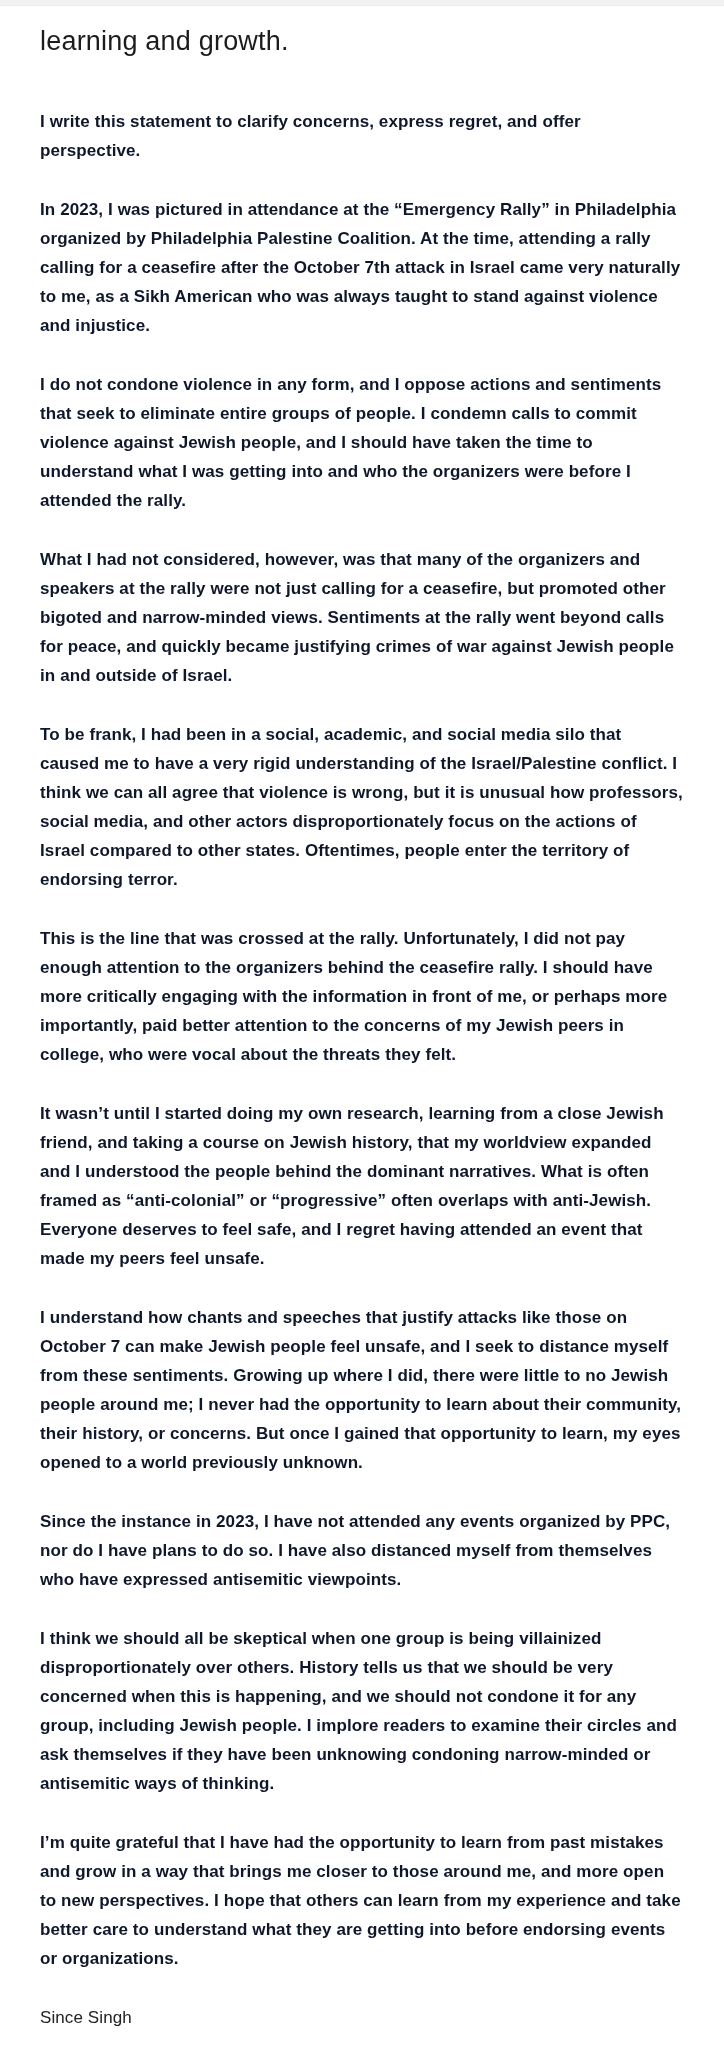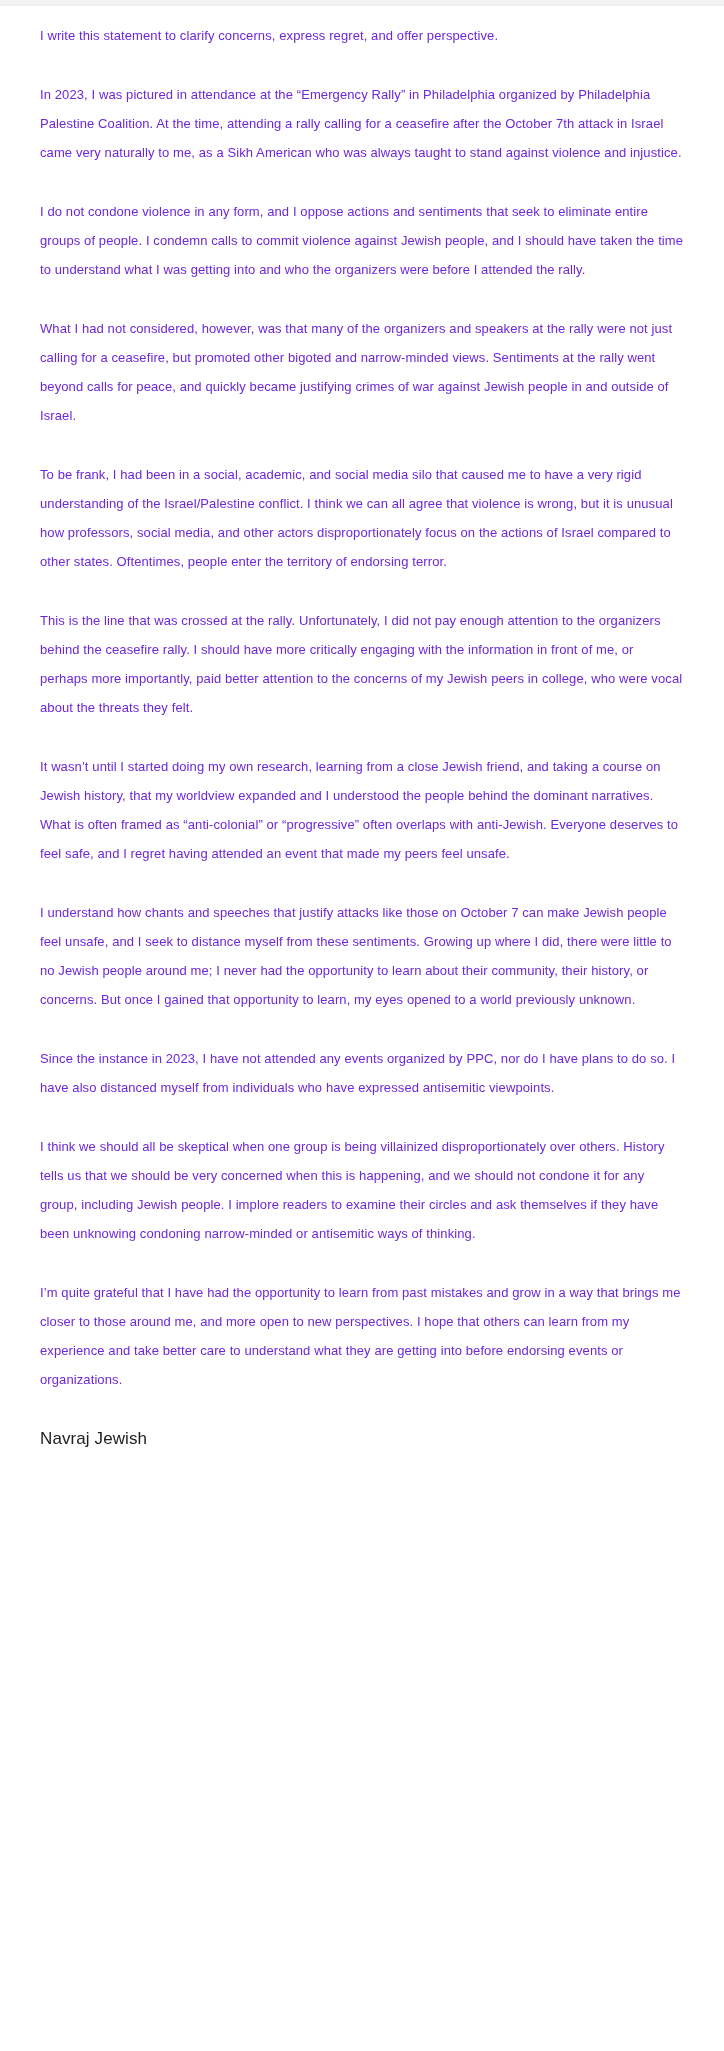--- a/index.html
+++ b/index.html
@@ -24,50 +24,51 @@
   .title {
     margin: 0 0 46px 0;
     font-size: 27px;
     line-height: 40px;
     font-weight: 400;
     letter-spacing: 0.2px;
     color: #1b1c1d;
   }
   .body-text .para {
     margin: 0 0 30px 0;
-    font-size: 13px;
+    font-size: 17px;
     line-height: 29px;
-    font-weight: 400;
+    font-weight: 700;
     letter-spacing: 0.1px;
-    color: #6d28d9;
+    color: #0f172a;
   }
   .signature {
     margin: 0;
     font-size: 17px;
     line-height: 29px;
     font-weight: 400;
     letter-spacing: 0.1px;
     color: #212224;
   }
 </style>
 </head>
 <body>
 
 <div class="top-strip"></div>
 
 <div class="page">
+  <h1 class="title">learning and growth.</h1>
 
   <div class="body-text">
       <p class="para">I write this statement to clarify concerns, express regret, and offer perspective.</p>
       <p class="para">In 2023, I was pictured in attendance at the “Emergency Rally” in Philadelphia organized by Philadelphia Palestine Coalition. At the time, attending a rally calling for a ceasefire after the October 7th attack in Israel came very naturally to me, as a Sikh American who was always taught to stand against violence and injustice.</p>
       <p class="para">I do not condone violence in any form, and I oppose actions and sentiments that seek to eliminate entire groups of people. I condemn calls to commit violence against Jewish people, and I should have taken the time to understand what I was getting into and who the organizers were before I attended the rally.</p>
       <p class="para">What I had not considered, however, was that many of the organizers and speakers at the rally were not just calling for a ceasefire, but promoted other bigoted and narrow-minded views. Sentiments at the rally went beyond calls for peace, and quickly became justifying crimes of war against Jewish people in and outside of Israel.</p>
       <p class="para">To be frank, I had been in a social, academic, and social media silo that caused me to have a very rigid understanding of the Israel/Palestine conflict. I think we can all agree that violence is wrong, but it is unusual how professors, social media, and other actors disproportionately focus on the actions of Israel compared to other states. Oftentimes, people enter the territory of endorsing terror.</p>
       <p class="para">This is the line that was crossed at the rally. Unfortunately, I did not pay enough attention to the organizers behind the ceasefire rally. I should have more critically engaging with the information in front of me, or perhaps more importantly, paid better attention to the concerns of my Jewish peers in college, who were vocal about the threats they felt.</p>
       <p class="para">It wasn’t until I started doing my own research, learning from a close Jewish friend, and taking a course on Jewish history, that my worldview expanded and I understood the people behind the dominant narratives. What is often framed as “anti-colonial” or “progressive” often overlaps with anti-Jewish. Everyone deserves to feel safe, and I regret having attended an event that made my peers feel unsafe.</p>
       <p class="para">I understand how chants and speeches that justify attacks like those on October 7 can make Jewish people feel unsafe, and I seek to distance myself from these sentiments. Growing up where I did, there were little to no Jewish people around me; I never had the opportunity to learn about their community, their history, or concerns. But once I gained that opportunity to learn, my eyes opened to a world previously unknown.</p>
-      <p class="para">Since the instance in 2023, I have not attended any events organized by PPC, nor do I have plans to do so. I have also distanced myself from individuals who have expressed antisemitic viewpoints.</p>
+      <p class="para">Since the instance in 2023, I have not attended any events organized by PPC, nor do I have plans to do so. I have also distanced myself from themselves who have expressed antisemitic viewpoints.</p>
       <p class="para">I think we should all be skeptical when one group is being villainized disproportionately over others. History tells us that we should be very concerned when this is happening, and we should not condone it for any group, including Jewish people. I implore readers to examine their circles and ask themselves if they have been unknowing condoning narrow-minded or antisemitic ways of thinking.</p>
       <p class="para">I’m quite grateful that I have had the opportunity to learn from past mistakes and grow in a way that brings me closer to those around me, and more open to new perspectives. I hope that others can learn from my experience and take better care to understand what they are getting into before endorsing events or organizations.</p>
     </div>
 
-  <p class="signature">Navraj Jewish</p>
+  <p class="signature">Since Singh</p>
 </div>
 
 </body></html>

